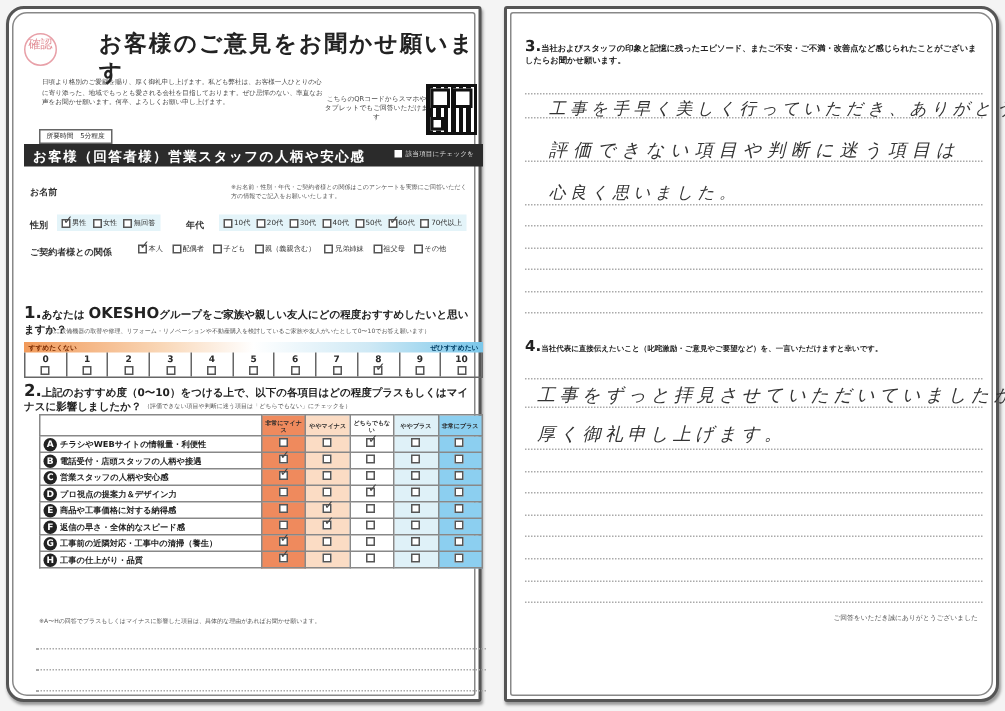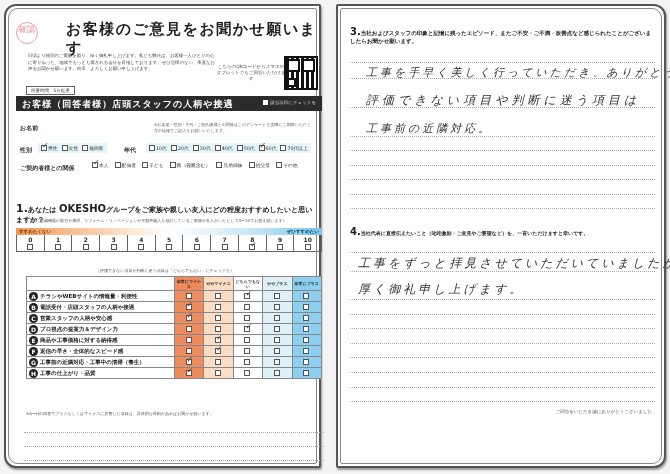--- a/index.html
+++ b/index.html
@@ -124,21 +124,21 @@
   <div class="stamp">確認</div>
   <div class="title">お客様のご意見をお聞かせ願います</div>
   <div class="intro">日頃より格別のご愛顧を賜り、厚く御礼申し上げます。私ども弊社は、お客様一人ひとりの心に寄り添った、地域でもっとも愛される会社を目指しております。ぜひ忌憚のない、率直なお声をお聞かせ願います。何卒、よろしくお願い申し上げます。</div>
   <div class="duration">所要時間　5分程度</div>
   <div class="qr-text">こちらのQRコードからスマホやタブレットでもご回答いただけます</div>
   <div class="qr">
       <span class="c3"></span>
     </div>
 
   <div class="bar" style="top:90px;">
-    <span>お客様（回答者様）店頭スタッフの人柄や接遇</span>
+    <span>お客様（回答者様）営業スタッフの人柄や安心感</span>
     <span class="tag"><i></i><span>該当項目にチェックを</span></span>
   </div>
   <div class="lbl" style="left:14px;top:118px;">お名前</div>
   <div class="note">※お名前・性別・年代・ご契約者様との関係はこのアンケートを実際にご回答いただく方の情報でご記入をお願いいたします。</div>
 
   <div class="lbl" style="left:14px;top:140px;">性別</div>
   <div class="optrow bg" style="left:32px;top:137px;">
     <span class="opt">
         <span class="box checked"></span>
         <span>男性</span>
@@ -233,20 +233,23 @@
     <div class="cell"><span>3</span><span class="box"></span></div>
     <div class="cell"><span>4</span><span class="box"></span></div>
     <div class="cell"><span>5</span><span class="box"></span></div>
     <div class="cell"><span>6</span><span class="box"></span></div>
     <div class="cell"><span>7</span><span class="box"></span></div>
     <div class="cell"><span>8</span><span class="box checked"></span></div>
     <div class="cell"><span>9</span><span class="box"></span></div>
     <div class="cell"><span>10</span><span class="box"></span></div>
   </div>
 
+  <div class="qtitle" style="top:250px;width:300px;line-height:9px;">
+    <span class="num">2.</span><span>上記のおすすめ度（0〜10）をつける上で、以下の各項目はどの程度プラスもしくはマイナスに影響しましたか？</span>
+  </div>
   <div class="qsub" style="top:262px;left:90px;">（評価できない項目や判断に迷う項目は「どちらでもない」にチェックを）</div>
 
   <table class="matrix">
     <tbody>
         <tr>
       <th style="border-left:0.8px solid #888;"></th>
       <th class="col0">非常にマイナス</th>
       <th class="col1">ややマイナス</th>
       <th class="col2">どちらでもない</th>
       <th class="col3">ややプラス</th>
@@ -330,21 +333,21 @@
 
   <div class="rq" style="top:22px;">
     <span class="num">3.</span><span>当社およびスタッフの印象と記憶に残ったエピソード、またご不安・ご不満・改善点など感じられたことがございましたらお聞かせ願います。</span>
   </div>
 
   <div class="dotline" style="left:12px;width:305px;top:56px;"></div>
   <div class="hand" style="left:28px;top:59px;">工事を手早く美しく行っていただき、ありがとうございました。</div>
   <div class="dotline" style="left:12px;width:305px;top:72px;"></div>
   <div class="hand" style="left:28px;top:86px;font-size:12px;letter-spacing:4px;">評価できない項目や判断に迷う項目は</div>
   <div class="dotline" style="left:12px;width:305px;top:101px;"></div>
-  <div class="hand" style="left:28px;top:115px;">工事前の近隣対応。</div>
+  <div class="hand" style="left:28px;top:115px;">心良く思いました。</div>
   <div class="dotline" style="left:12px;width:305px;top:130px;"></div>
   <div class="dotline" style="left:12px;width:305px;top:144px;"></div>
   <div class="dotline" style="left:12px;width:305px;top:159px;"></div>
   <div class="dotline" style="left:12px;width:305px;top:173px;"></div>
   <div class="dotline" style="left:12px;width:305px;top:188px;"></div>
   <div class="dotline" style="left:12px;width:305px;top:202px;"></div>
 
   <div class="rq" style="top:222px;font-size:5px;">
     <span class="num">4.</span><span>当社代表に直接伝えたいこと（叱咤激励・ご意見やご要望など）を、一言いただけますと幸いです。</span>
   </div>

